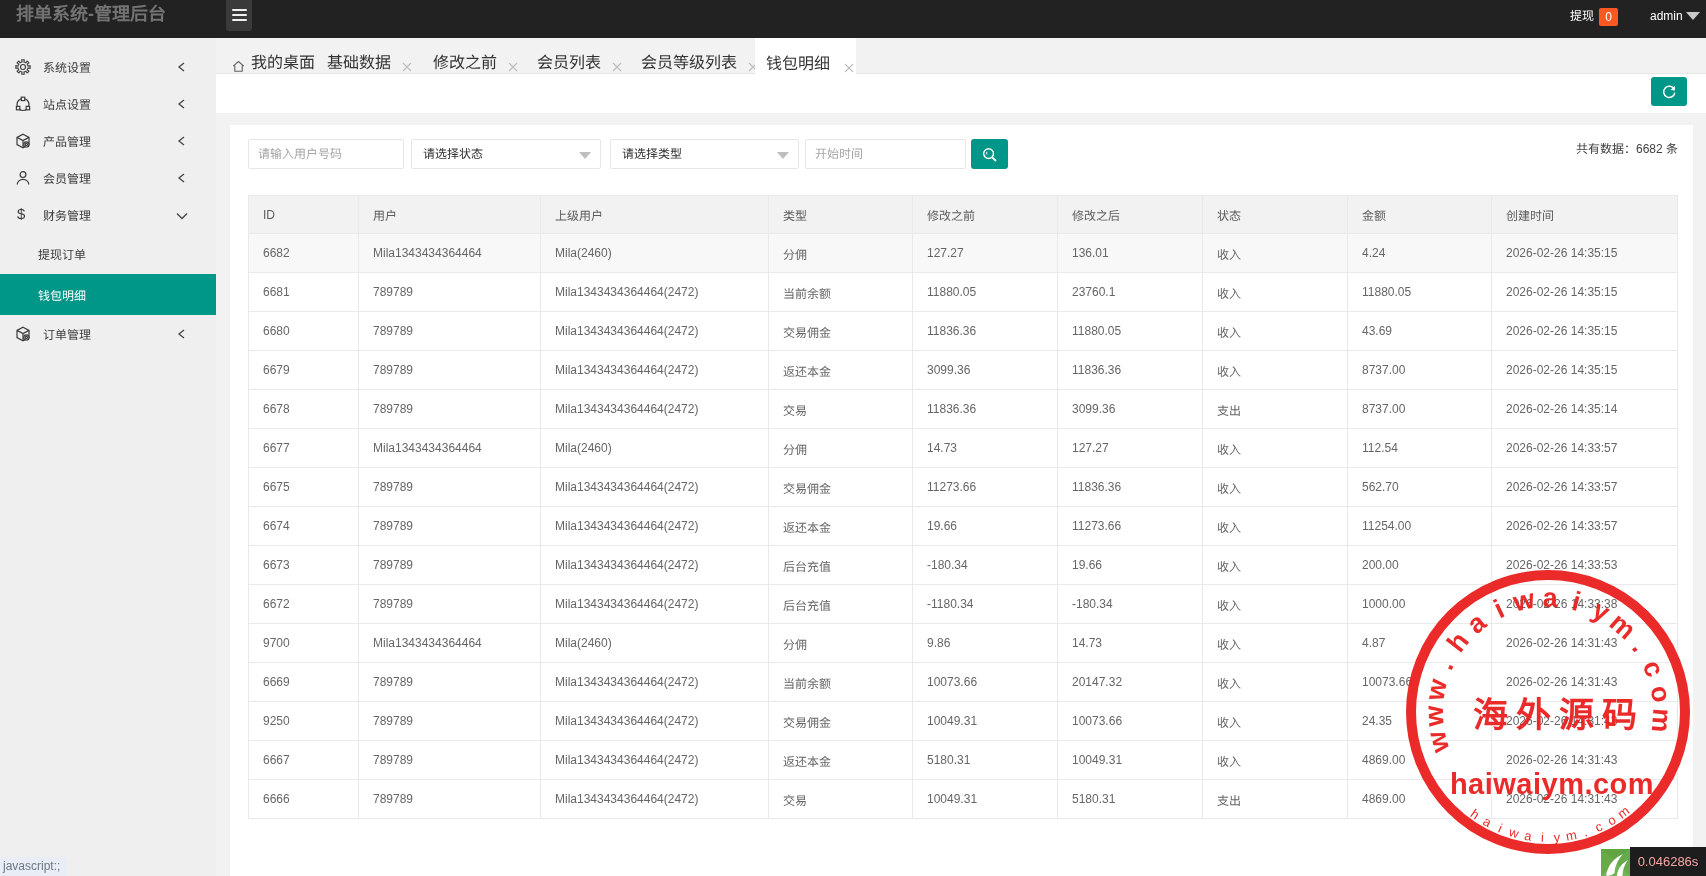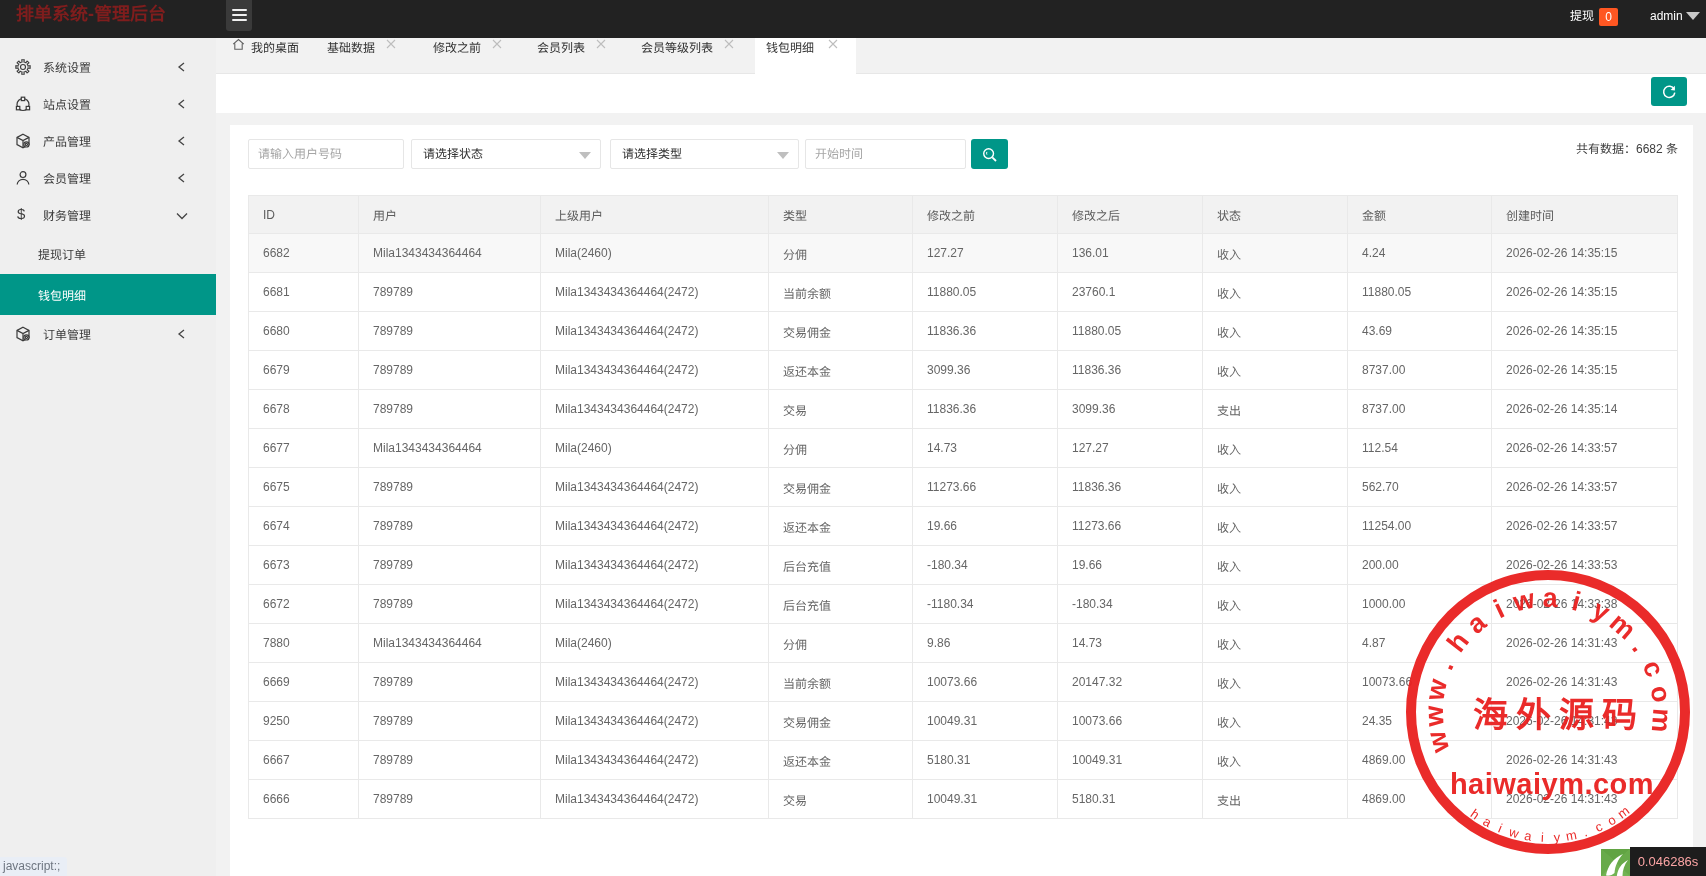--- a/index.html
+++ b/index.html
@@ -1,41 +1,41 @@
 <!DOCTYPE html>
 <html lang="zh-CN"><head>
 <meta charset="utf-8">
 <title>排单系统-管理后台</title>
 <style>
 *{margin:0;padding:0;box-sizing:content-box}
 html,body{width:1706px;height:876px;overflow:hidden}
 body{position:relative;background:#f2f2f2;font-family:"Liberation Sans",sans-serif;font-size:12px;color:#666}
 
 .hd{position:absolute;left:0;top:0;width:1706px;height:38px;background:#222}
-.hd-title{position:absolute;left:16px;top:2px;height:24px;line-height:24px;font-size:18px;font-weight:bold;color:#7f1d1d}
+.hd-title{position:absolute;left:16px;top:2px;height:24px;line-height:24px;font-size:18px;font-weight:bold;color:#737373}
 .burger{position:absolute;left:226px;top:0;width:26px;height:31px;background:#3a3a3a;border-radius:0 0 3px 3px}
 .burger i{position:absolute;left:6px;width:15px;height:2px;background:#f0f0f0;border-radius:1px}
 .hd-tixian{position:absolute;left:1570px;top:0;height:33px;line-height:33px;color:#fff;font-size:12px}
 .hd-badge{position:absolute;left:1599px;top:8px;width:19px;height:18px;line-height:18px;background:#ff5722;color:#fff;border-radius:2px;text-align:center;font-size:12px}
 .hd-admin{position:absolute;left:1650px;top:0;height:33px;line-height:33px;color:#fff;font-size:12px}
 .hd-caret{position:absolute;left:1686px;top:12px;width:0;height:0;border:7px solid transparent;border-top:8px solid #c9c9c9;border-bottom:0}
 
 .side{position:absolute;left:0;top:38px;width:216px;height:846px;background:#efefef}
 .mi{position:absolute;left:0;width:216px;height:37px;color:#3b3b3b}
 .mi .txt{position:absolute;left:43px;top:2px;height:37px;line-height:37px;font-size:12px}
 .mi .ic{position:absolute;left:15px;top:11px;width:16px;height:16px}
 .mi .ic.dollar{top:0;height:37px;line-height:36px;font-size:15px;left:17px;color:#3b3b3b}
 .mi .chev{position:absolute;right:30px;top:14px}
 .smi{position:absolute;left:0;width:216px;height:41px}
 .smi .txt{position:absolute;left:38px;top:2px;height:41px;line-height:41px;font-size:12px;color:#3b3b3b}
 .smi.on{background:#009688}
 .smi.on .txt{color:#fff}
 
 .strip{position:absolute;left:216px;top:38px;width:1490px;height:35px;background:#f2f2f2;border-bottom:1px solid #e7e7e7}
-.tab{position:absolute;top:0;height:35px;display:flex;align-items:flex-start;color:#333;font-size:12px;white-space:nowrap}
+.tab{position:absolute;top:0;height:35px;display:flex;align-items:flex-end;color:#333;font-size:16px;white-space:nowrap}
 .tab.active{background:#fff;height:36px}
 
 .band{position:absolute;left:216px;top:74px;width:1490px;height:39px;background:#fff}
 .refresh{position:absolute;left:1651px;top:77px;width:36px;height:29px;background:#009688;border-radius:3px}
 .refresh svg{position:absolute;left:10px;top:7px}
 
 .panel{position:absolute;left:230px;top:125px;width:1463px;height:751px;background:#fff}
 .count{position:absolute;right:15px;top:14px;font-size:12px;color:#404040}
 .fi{position:absolute;top:14px;height:28px;background:#fff;border:1px solid #e6e6e6;border-radius:2px}
 .fi .ph{position:absolute;left:9px;top:0;height:28px;line-height:28px;color:#a6a6a6;font-size:12px}
@@ -340,21 +340,21 @@
           <td>789789</td>
           <td>Mila1343434364464(2472)</td>
           <td>后台充值</td>
           <td>-1180.34</td>
           <td>-180.34</td>
           <td>收入</td>
           <td>1000.00</td>
           <td>2026-02-26 14:33:38</td>
         </tr>
 <tr>
-          <td>7880</td>
+          <td>9700</td>
           <td>Mila1343434364464</td>
           <td>Mila(2460)</td>
           <td>分佣</td>
           <td>9.86</td>
           <td>14.73</td>
           <td>收入</td>
           <td>4.87</td>
           <td>2026-02-26 14:31:43</td>
         </tr>
 <tr>

